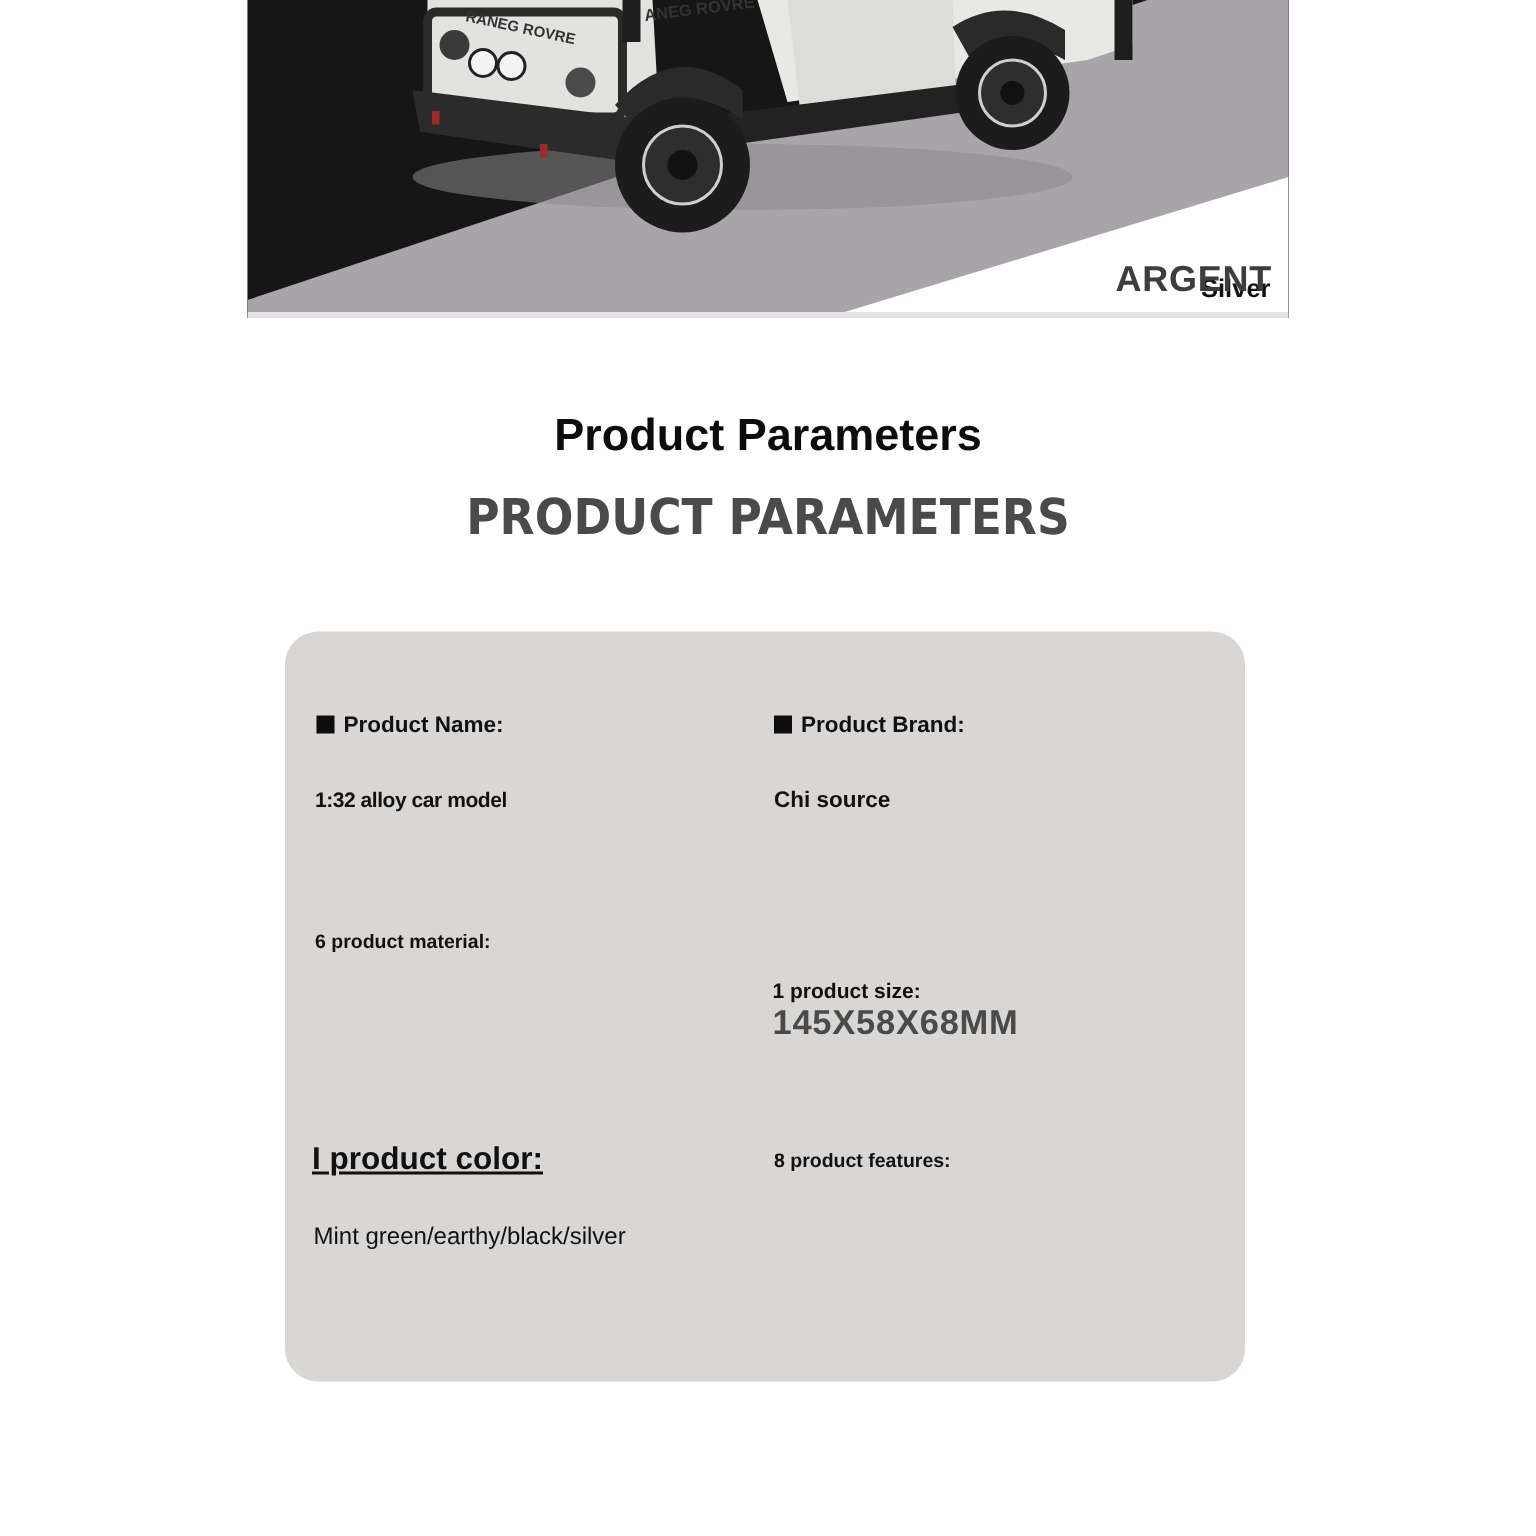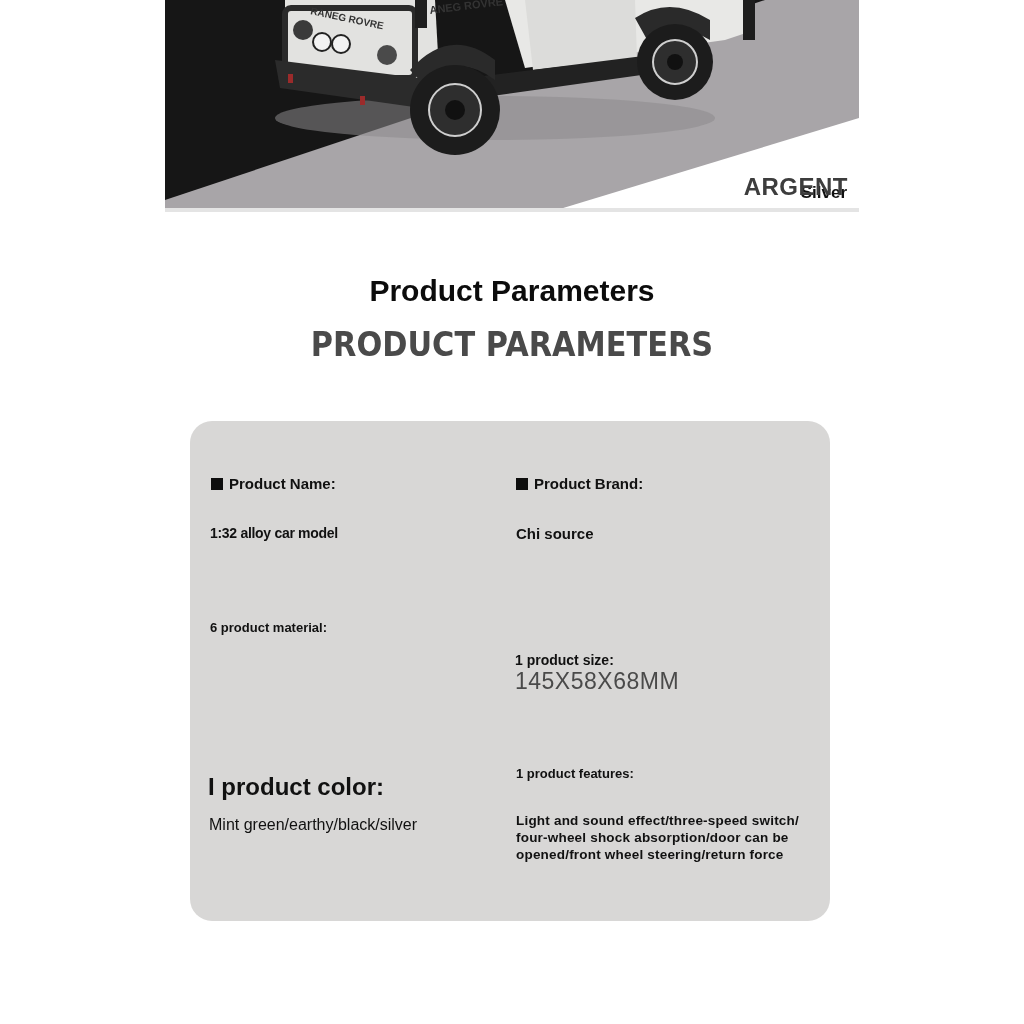--- a/index.html
+++ b/index.html
@@ -15,35 +15,35 @@
     
     .title-main { position: absolute; left: 0; width: 1024px; top: 274px; text-align: center;
                   font-size: 30px; font-weight: bold; color: #0c0c0c; }
     .title-caps { position: absolute; left: 0; width: 1024px; top: 325px; text-align: center;
                   font-size: 33px; font-weight: bold; color: #4a4a4a;
                   transform: scaleX(0.92); letter-spacing: 0px; font-family: "DejaVu Sans", sans-serif; }
 
     
     .card { position: absolute; left: 190px; top: 421px; width: 640px; height: 500px;
             background: #d8d7d6; border-radius: 22px; }
-    .cell { position: absolute; color: #111; }
+    .cell { position: absolute; color: #111; font-weight: bold; }
     .label { font-weight: bold; }
     .square { display: inline-block; width: 12px; height: 12px; background: #0d0d0d; margin-right: 6px; vertical-align: -1px; }
 
     .lbl-name  { left: 21px;  top: 54px;  font-size: 15px; }
     .val-name  { left: 20px;  top: 104px; font-size: 14px; font-weight: bold; letter-spacing: -0.3px; }
     .lbl-brand { left: 326px; top: 54px;  font-size: 15px; }
     .val-brand { left: 326px; top: 104px; font-size: 15px; font-weight: bold; }
 
     .lbl-mat   { left: 20px;  top: 199px; font-size: 13px; }
     .val-mat   { left: 19px;  top: 245px; font-size: 15px; font-weight: bold; line-height: 18px; width: 260px; }
     .lbl-size  { left: 325px; top: 195px; font-size: 14px; margin-top: 36px; }
     .val-size  { left: 325px; top: 247px; font-size: 23px; color: #4a4a4a; letter-spacing: 0.5px; }
 
-    .lbl-color { left: 18px;  top: 352px; font-size: 24px; }
+    .lbl-color { left: 18px;  top: 340px; font-size: 21px; text-decoration: underline; }
     .val-color { left: 19px;  top: 395px; font-size: 16px; font-weight: normal; }
     .lbl-feat  { left: 326px; top: 345px; font-size: 13px; }
     .val-feat  { left: 326px; top: 391px; font-size: 13.5px; font-weight: bold; line-height: 17px; width: 310px; letter-spacing: 0.2px; }
   </style>
 </head>
 <body>
 
 <div class="hero">
   <svg width="694" height="212" viewBox="0 0 694 212">
 
@@ -121,15 +121,14 @@
   <div class="cell val-brand">Chi source</div>
 
   <div class="cell label lbl-mat">6 product material:</div>
 
   <div class="cell label lbl-size">1 product size:</div>
   <div class="cell val-size">145X58X68MM</div>
 
   <div class="cell label lbl-color">I product color:</div>
   <div class="cell val-color">Mint green/earthy/black/silver</div>
 
-  <div class="cell label lbl-feat">1 product features:</div>
-  <div class="cell val-feat">Light and sound effect/three-speed switch/ four-wheel shock absorption/door can be opened/front wheel steering/return force</div>
+  <div class="cell label lbl-feat">8 product features:</div>
 </div>
 
 </body></html>

